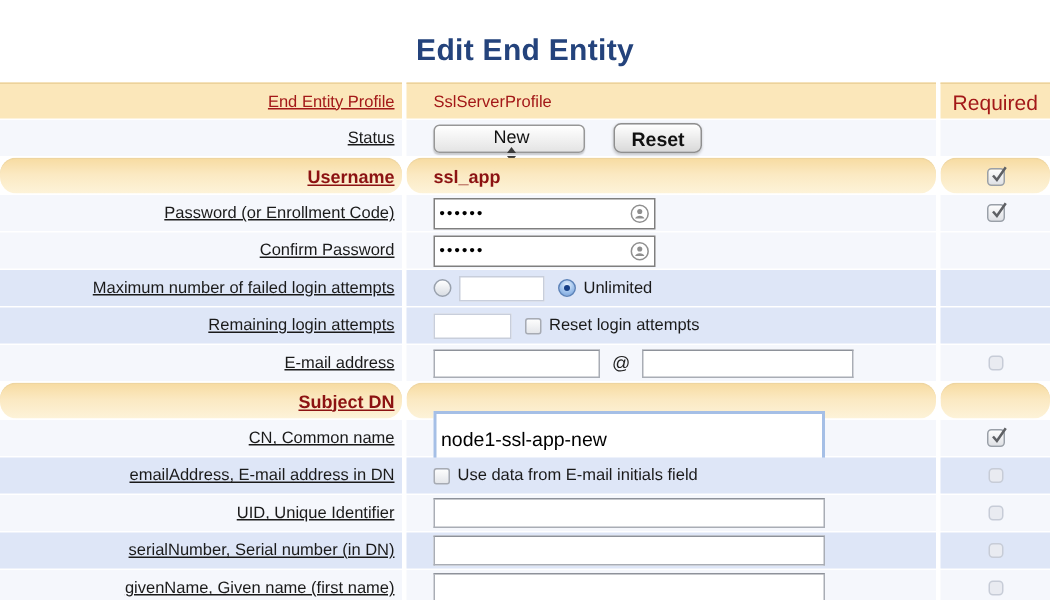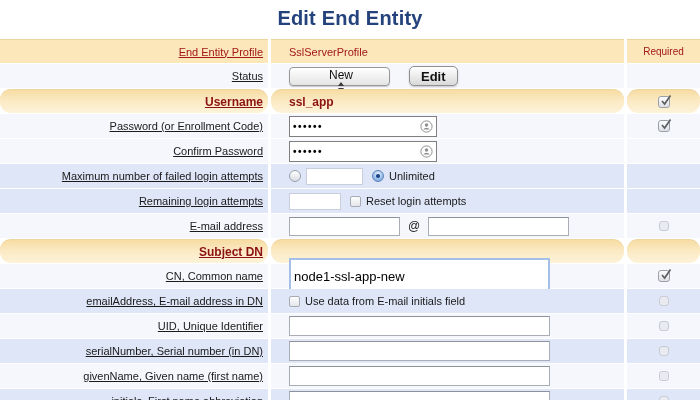--- a/index.html
+++ b/index.html
@@ -1,38 +1,38 @@
 <!DOCTYPE html>
 <html><head>
 <meta charset="utf-8">
 <style>
   * { box-sizing: border-box; margin: 0; padding: 0; }
   html,body { width:700px; height:400px; overflow:hidden; background:#fff;
     font-family:"Liberation Sans", sans-serif; }
   h1 { text-align:center; color:#24437c; font-size:20px; font-weight:bold;
-    padding:7px 0 9px 0; letter-spacing:.2px; }
+    padding:7px 0 9px 0; letter-spacing:.2px;margin-top:16px; }
 
   .tbl { width:700px; }
   .row { display:flex; gap:3px; height:24px; margin-bottom:1px; }
   .cell { display:flex; align-items:center; }
   .lbl { width:268px; justify-content:flex-end; text-align:right;
     padding-right:5px; font-size:11px; color:#1a1a1a;text-decoration:underline; }
   .val { width:353px; padding-left:18px; gap:5px; }
   .req { width:73px; justify-content:center; }
 
   .row.light > .cell { background:#f5f7fc; }
   .row.blue  > .cell { background:#dee6f7; }
   .row.orange > .cell { background:#fbe7ba; border-top:1px solid #ecd29b; }
   .row.orange-grad > .cell {
     background:linear-gradient(180deg,#f7dca3 0%,#fbe9c2 45%,#fdf3d9 100%);
     border-top:1px solid #eed5a0;border-radius:11px; }
 
   .red { color:#a31818; }
   .red-bold { color:#8c1212; font-weight:bold; font-size:12px; }
-  .req-text { font-size:10px; }
+  .req-text { font-size:14px; }
 
   
   input.inp { border:1px solid #a9adb5; border-top-color:#8e929a; background:#fff;
     height:19px; font-size:12px; padding:0 3px; font-family:"Liberation Sans",sans-serif; }
   .pwd-wrap { position:relative; display:inline-flex; align-items:center; }
   input.pwd { width:148px; height:21px; border:1px solid #7f7f7f; font-weight:bold;
     font-size:10px; letter-spacing:1.5px; padding-right:18px; }
   .autofill-ic { position:absolute; right:4px; top:4px; }
   input.cn-inp { width:261px; height:36px; border:2px solid #a5bfe6; font-size:13px; }
   input.dn { width:261px; height:20px; }
@@ -93,21 +93,21 @@
   <div class="row light">
     <div class="cell lbl">Status</div>
     <div class="cell val">
       <span class="mac-select">
         <span>New</span>
         <span class="stepper">
             <i class="up"></i>
             <i class="dn"></i>
           </span>
       </span>
-      <button class="mac-btn">Edit</button>
+      <button class="mac-btn">Reset</button>
     </div>
     <div class="cell req"></div>
   </div>
 
   <div class="row orange-grad">
     <div class="cell lbl red-bold">Username</div>
     <div class="cell val red-bold">ssl_app</div>
     <div class="cell req">
         <span class="cb-req">
           <svg width="14" height="14" viewBox="0 0 14 14">

